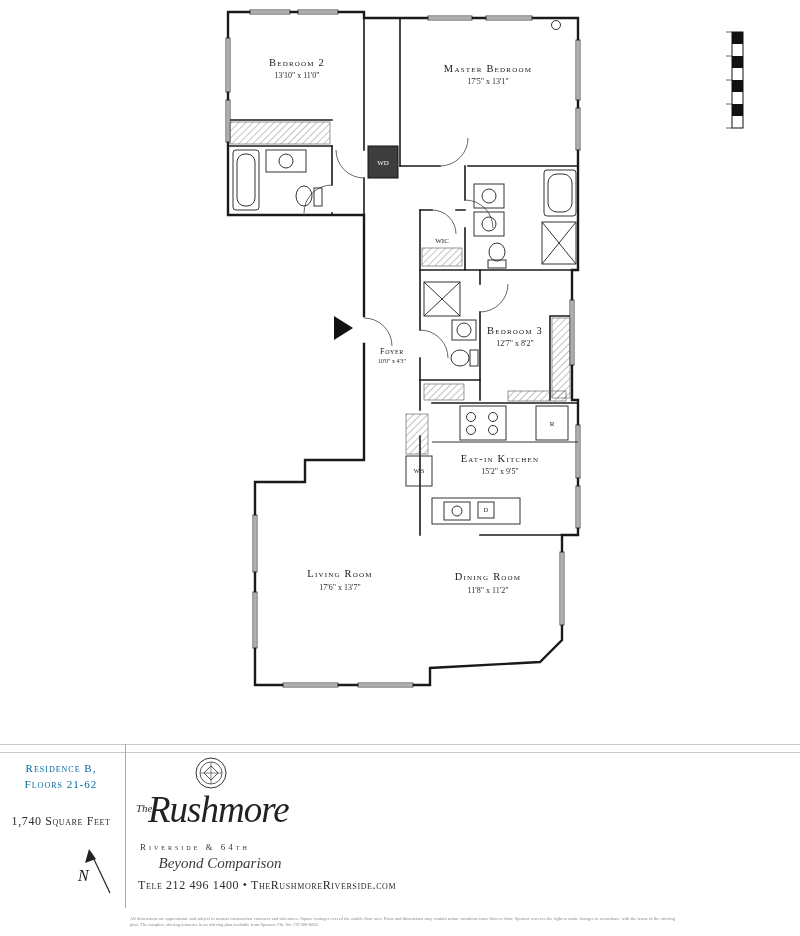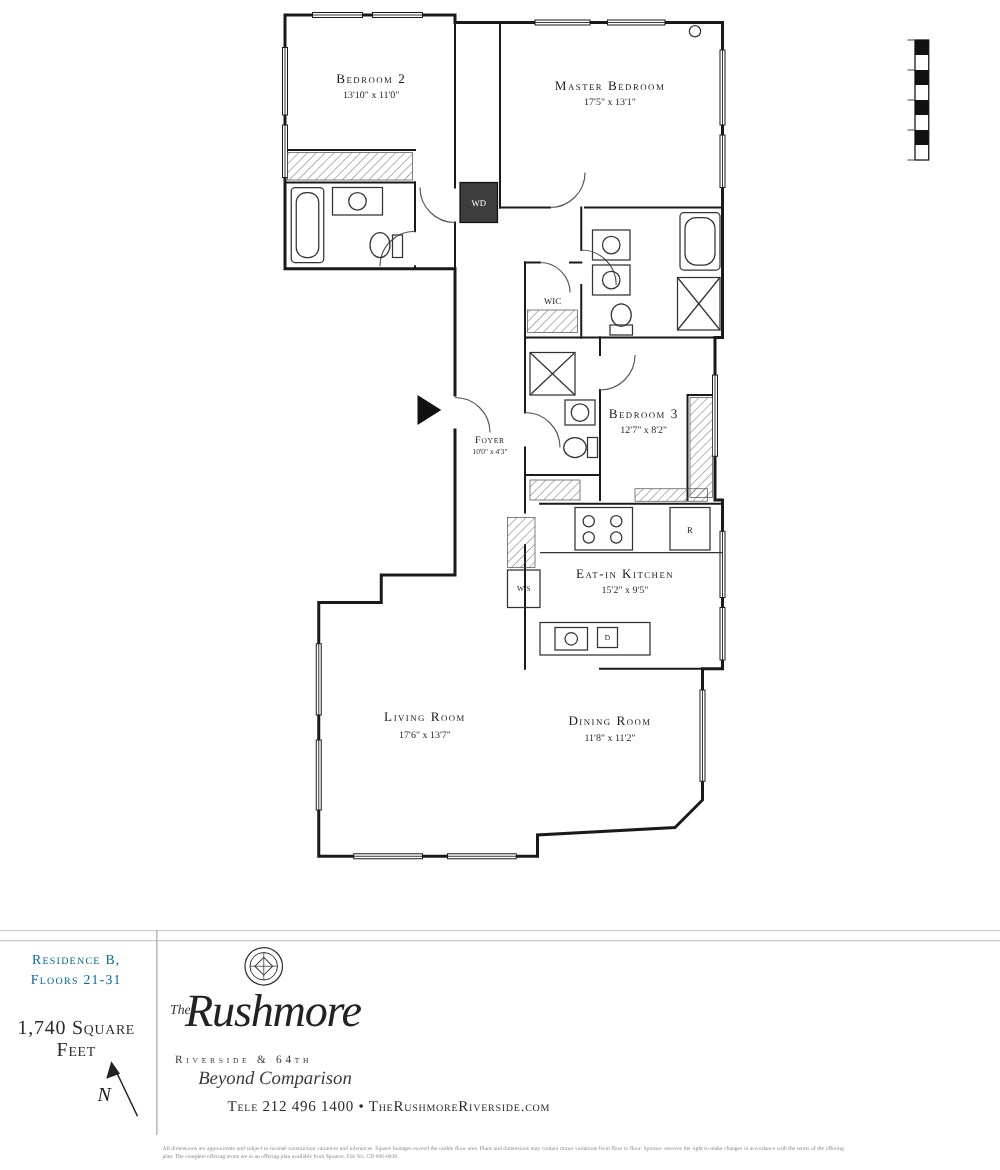--- a/index.html
+++ b/index.html
@@ -20,30 +20,30 @@
   .fix{stroke:#333;stroke-width:1;fill:none;}
   .arc{stroke:#555;stroke-width:.9;fill:none;}
   .win{fill:#fff;stroke:#1a1a1a;stroke-width:.8;}
   .winline{stroke:#1a1a1a;stroke-width:.7;}
   
   .hrule{position:absolute;left:0;width:800px;height:0;border-top:1px solid #c9c9c9;}
   .vrule{position:absolute;left:125px;top:744px;width:0;height:164px;border-left:1px solid #a9a9a9;}
   .res-block{position:absolute;left:0;top:760px;width:122px;text-align:center;
              font-variant:small-caps;font-size:11px;letter-spacing:1px;line-height:16px;color:#0369a1;}
   .sqft{position:absolute;left:0;top:814px;width:122px;text-align:center;
-        font-variant:small-caps;font-size:16px;letter-spacing:.6px;color:#2b2b2b;}
+        font-variant:small-caps;font-size:12px;letter-spacing:.6px;color:#2b2b2b;}
   .brand-script{position:absolute;left:148px;top:788px;font-style:italic;font-size:37px;
                 letter-spacing:-1px;color:#222;}
   .brand-the{position:absolute;left:136px;top:802px;font-style:italic;font-size:11px;color:#333;}
   .brand-sub{position:absolute;left:140px;top:842px;width:160px;text-align:left;
              font-variant:small-caps;font-size:9px;letter-spacing:3px;color:#3a3a3a;}
   .brand-tag{position:absolute;left:140px;top:855px;width:160px;text-align:center;
              font-style:italic;font-size:15px;color:#3a3a3a;}
   .contact{position:absolute;left:138px;top:878px;font-variant:small-caps;font-size:12px;
-           letter-spacing:.6px;color:#2b2b2b;margin-left:44px;}
+           letter-spacing:.6px;color:#2b2b2b;}
   .disclaimer{position:absolute;left:130px;top:916px;width:545px;font-size:4.5px;
               line-height:5.5px;color:#8a8a8a;text-align:justify;}
 </style>
 </head>
 <body>
 
 <div class="canvas">
 
   <svg class="abs" style="left:0;top:0" width="800" height="740" viewBox="0 0 800 740">
     <defs>
@@ -219,21 +219,21 @@
       <line x1="726" y1="128" x2="732" y2="128" stroke="#444" stroke-width="0.8"></line>
     </g>
   </svg>
 
   <div class="hrule" style="top:744px"></div>
   <div class="hrule" style="top:752px"></div>
   <div class="vrule"></div>
 
   <div class="res-block">
     <div>Residence B,</div>
-    <div>Floors 21-31</div>
+    <div>Floors 21-62</div>
   </div>
   <div class="sqft">1,740 Square Feet</div>
 
   <svg class="abs" style="left:76px;top:845px" width="44" height="52" viewBox="0 0 44 52">
     <line x1="34" y1="48" x2="15" y2="8" stroke="#222" stroke-width="1.2"></line>
     <polygon points="13,4 9,18 20,14" fill="#222"></polygon>
     <text x="2" y="36" font-size="16" font-style="italic" font-family="Liberation Serif, serif">N</text>
   </svg>
 
   <svg class="abs" style="left:194px;top:756px" width="34" height="34" viewBox="-17 -17 34 34">

